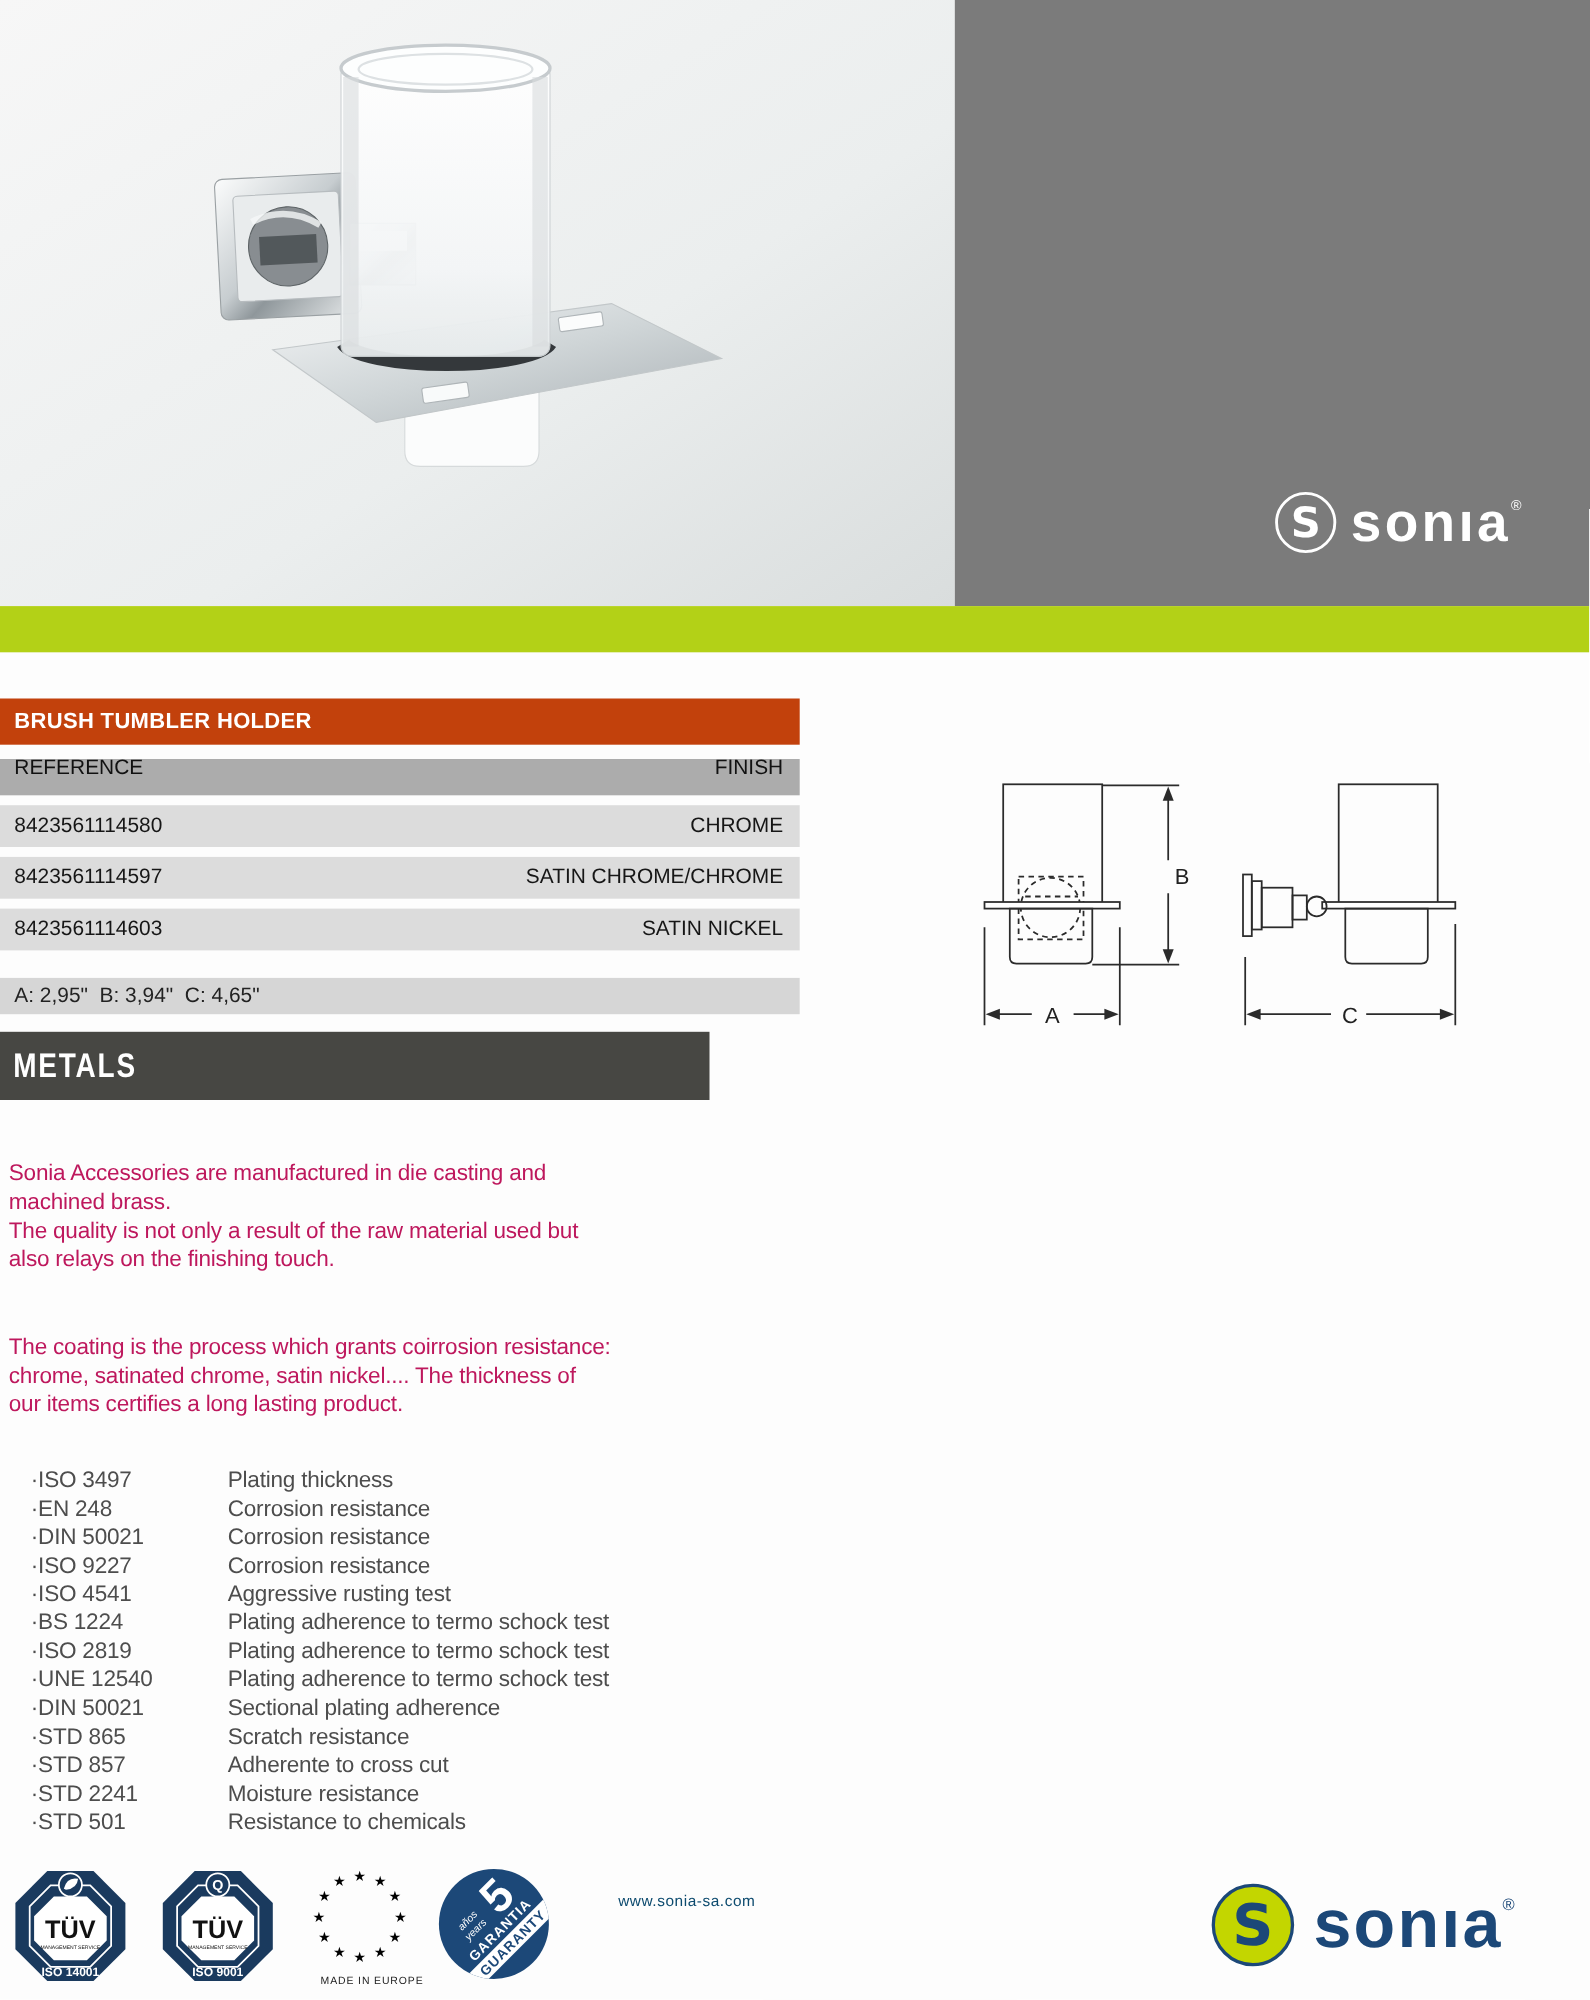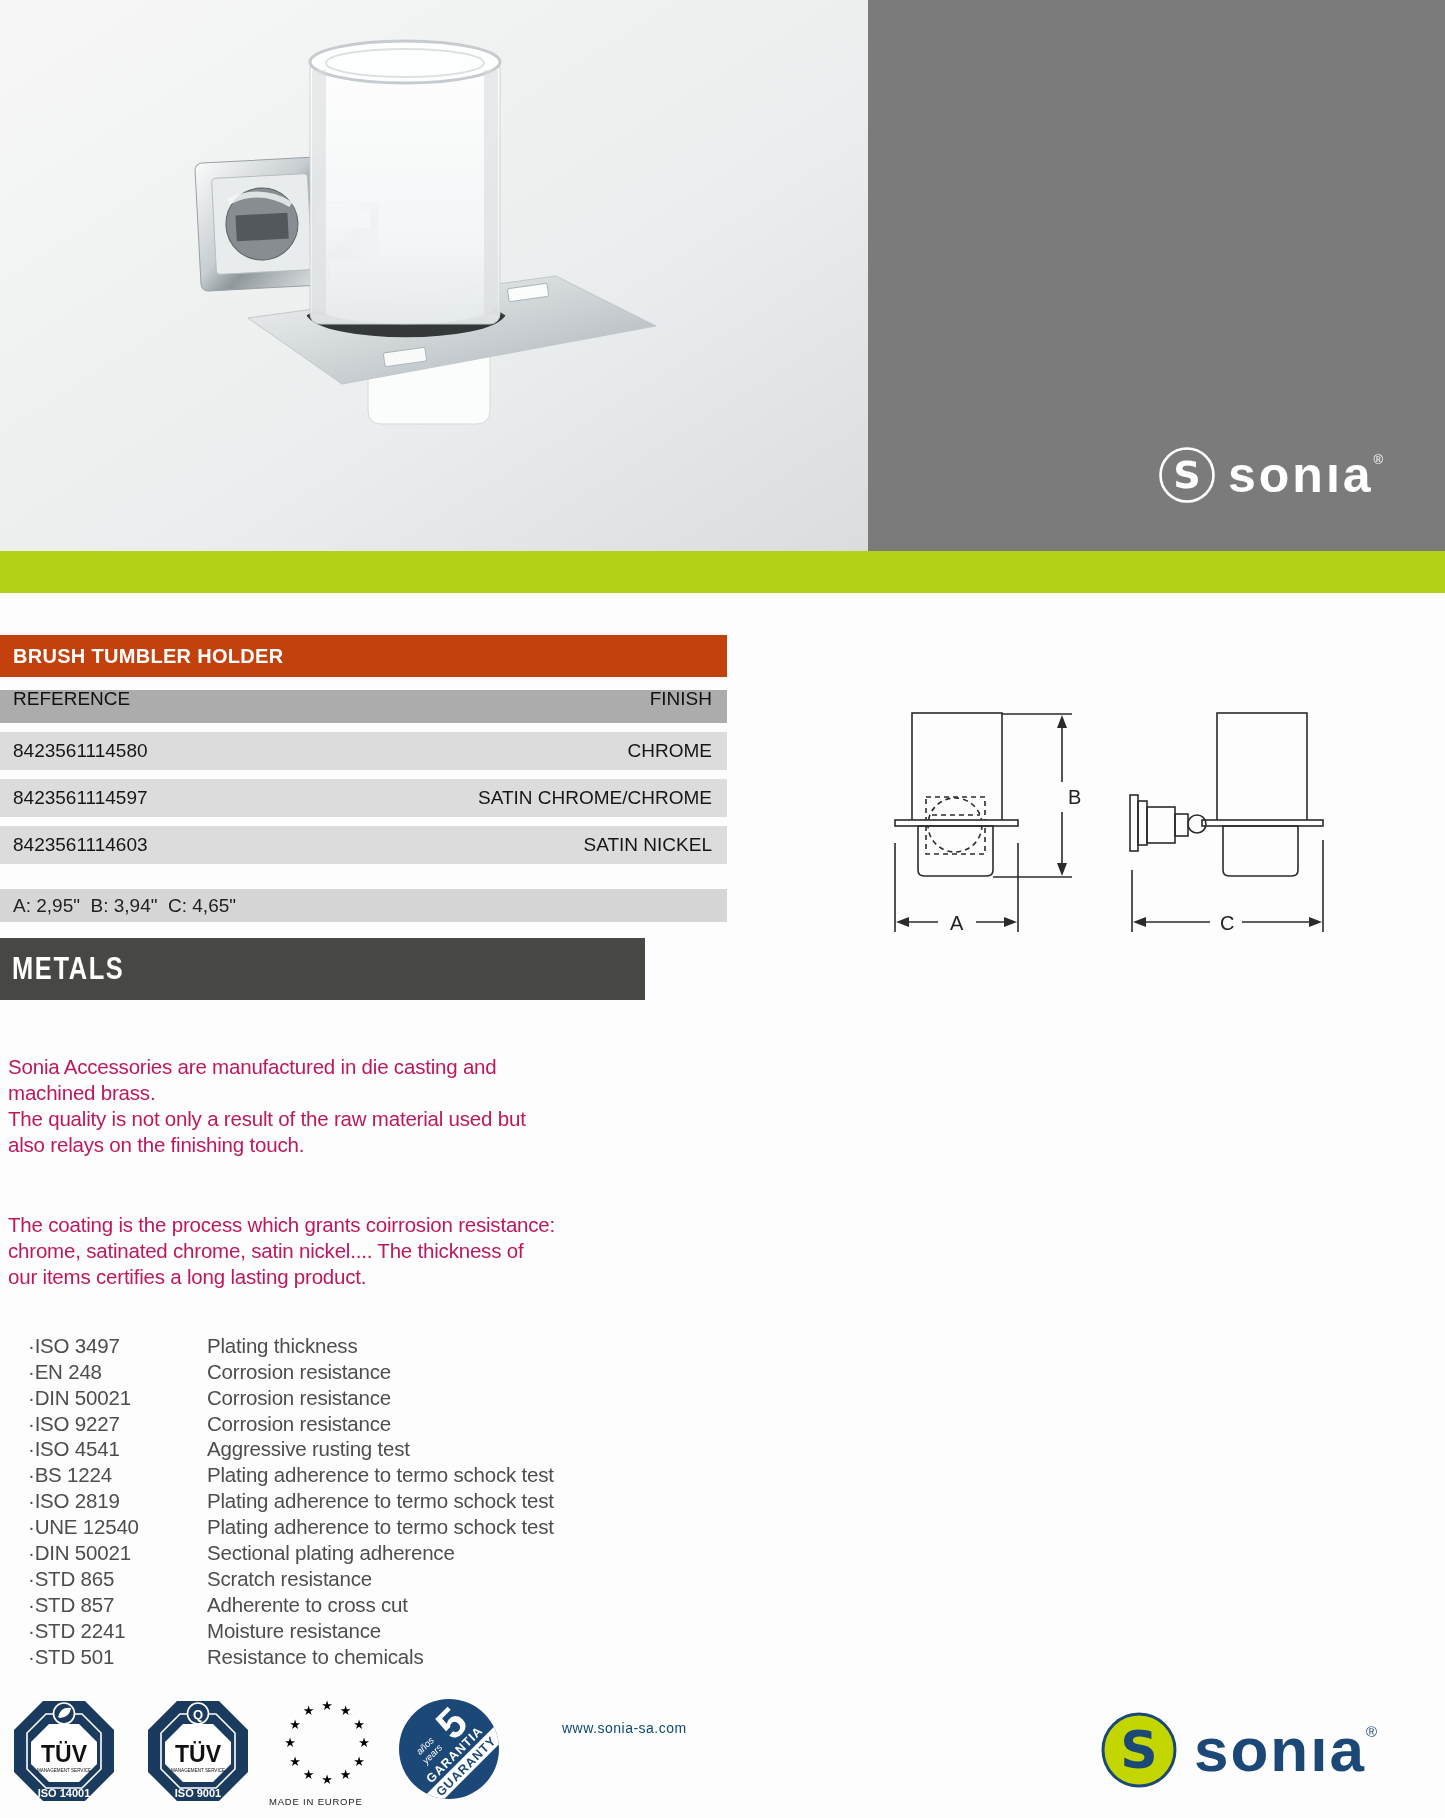--- a/index.html
+++ b/index.html
@@ -37,21 +37,21 @@
   .body-text .p2{display:block;margin-top:54px;}
   .standards{position:absolute;left:28px;top:1332px;width:620px;font-size:20.5px;color:#4d4d4d;letter-spacing:-0.2px;}
   .std-row{display:flex;height:25.9px;align-items:flex-end;}
   .std-code{width:179px;}
 
   
   .badge{position:absolute;}
   .eu-block{position:absolute;left:277px;top:1696px;width:100px;height:116px;}
   .eu-stars{position:absolute;left:0;top:0;width:100px;height:96px;}
   .eu-star{position:absolute;left:43px;top:40px;width:14px;height:14px;font-size:13px;line-height:14px;color:#000;text-align:center;}
-  .eu-caption{position:absolute;left:-8px;top:100px;width:116px;text-align:left;font-size:9.5px;letter-spacing:.8px;color:#222;}
+  .eu-caption{position:absolute;left:-8px;top:100px;width:116px;text-align:right;font-size:9.5px;letter-spacing:.8px;color:#222;}
   .website{position:absolute;left:562px;top:1720px;font-size:14px;color:#0c4a6e;letter-spacing:.5px;}
   .logo-bottom{position:absolute;left:1100px;top:1710px;display:flex;align-items:center;gap:16px;}
   .logo-bottom .wordmark{color:var(--navy,#1c4878);font-size:62px;font-weight:bold;letter-spacing:2px;line-height:80px;}
   .logo-bottom sup{color:var(--navy,#1c4878);font-size:15px;vertical-align:34px;}
 </style>
 </head>
 <body>
 
 <div class="page">
 

